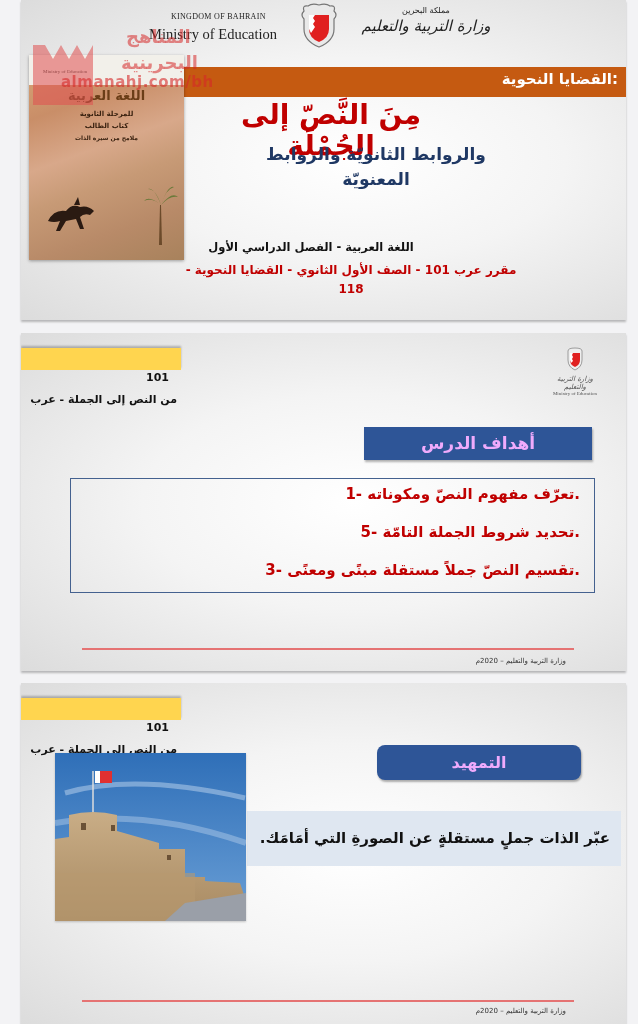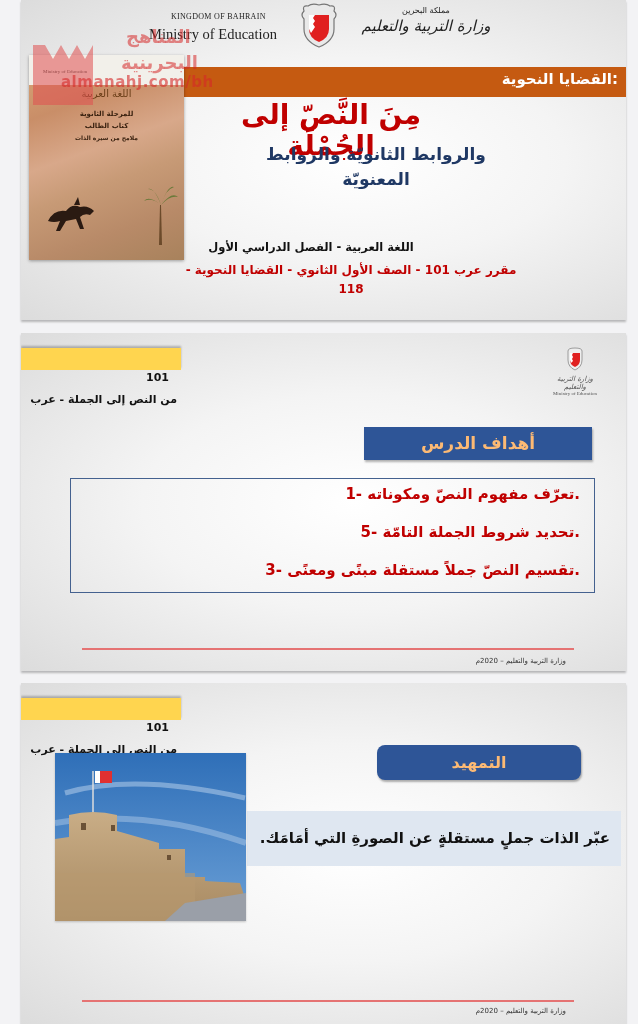--- a/index.html
+++ b/index.html
@@ -25,21 +25,21 @@
   .s1-arabic-ministry .big { font-size: 15px; display: block; margin-top: 2px; font-style: italic; }
 
   .s1-bar { position: absolute; left: 45px; top: 67px; width: 560px; height: 30px; background: #c55a11; }
   .s1-bar-label { position: absolute; right: 8px; top: 3px; direction: rtl; color: #fff; font-family: "DejaVu Sans", sans-serif; font-size: 15px; font-weight: bold; }
 
   .s1-book { position: absolute; left: 8px; top: 55px; width: 155px; height: 205px;
     background: linear-gradient(160deg, #d9a878 0%, #c98e68 25%, #d8a88a 45%, #c79a76 60%, #b88a68 80%, #a8825c 100%);
     box-shadow: 0 1px 3px rgba(0,0,0,0.35); overflow: hidden; }
   .s1-book-top { position: absolute; left: 0; top: 0; width: 100%; height: 30px; background: #f2f0ea; }
   .s1-book-top .ed { position: absolute; left: 14px; top: 14px; font-size: 5px; color: #444; font-family: "Liberation Serif", serif; }
-  .s1-book-title { position: absolute; left: 0; right: 0; top: 33px; text-align: center; direction: rtl; color: #6b3e18; font-size: 10px; font-weight: normal; }
+  .s1-book-title { position: absolute; left: 0; right: 0; top: 33px; text-align: center; direction: rtl; color: #6b3e18; font-size: 13px; font-weight: bold; }
   .s1-book-sub { position: absolute; left: 0; right: 0; text-align: center; direction: rtl; color: #3a2210; font-size: 7px; font-weight: bold; }
   .s1-book-horse { position: absolute; left: 15px; top: 140px; width: 60px; height: 38px; }
   .s1-book-palm { position: absolute; left: 115px; top: 130px; width: 34px; height: 60px; }
 
   .s1-watermark-flag { position: absolute; left: 12px; top: 45px; width: 60px; height: 60px; opacity: 0.55; }
   .s1-watermark-t1 { position: absolute; left: 105px; top: 26px; color: rgba(214,40,40,0.55); font-size: 18px; font-weight: bold; direction: rtl; text-align: center; }
   .s1-watermark-t2 { position: absolute; left: 100px; top: 52px; color: rgba(214,40,40,0.55); font-size: 18px; font-weight: bold; direction: rtl; }
   .s1-watermark-url { position: absolute; left: 40px; top: 73px; color: rgba(214,40,40,0.6); font-size: 15px; font-weight: bold; letter-spacing: 0.5px; font-family: "DejaVu Sans", sans-serif; }
 
   .s1-title { position: absolute; left: 175px; top: 100px; width: 270px; text-align: center; direction: rtl; color: #c00000; font-size: 28px; font-weight: bold; line-height: 1.1; }
@@ -51,21 +51,21 @@
   .tag { position: absolute; left: 0px; top: 15px; width: 160px; height: 22px; background: #ffd54f; box-shadow: 0 -2px 2px rgba(0,0,0,0.25); }
   .tag-text { position: absolute; right: 4px; top: 3px; direction: rtl; font-size: 11px; font-weight: bold; color: #111; white-space: nowrap; margin-top: 42px; }
   .tag-num { position: absolute; left: 125px; top: 38px; font-size: 11px; font-weight: bold; color: #111; }
 
   
   .s2-logo { position: absolute; right: 26px; top: 14px; width: 50px; text-align: center; }
   .s2-logo svg { width: 20px; height: 24px; }
   .s2-logo .ar { font-size: 7px; color: #555; direction: rtl; display: block; font-style: italic; }
   .s2-logo .en { font-size: 5px; color: #555; display: block; font-family: "Liberation Serif", serif; }
 
-  .blue-head { position: absolute; background: #2e5597; color: #fdba74; text-align: center; direction: rtl; font-size: 17px; font-weight: bold; box-shadow: 1px 2px 2px rgba(0,0,0,0.3); }
+  .blue-head { position: absolute; background: #2e5597; color: #f0abfc; text-align: center; direction: rtl; font-size: 17px; font-weight: bold; box-shadow: 1px 2px 2px rgba(0,0,0,0.3); }
   #s2-head { left: 343px; top: 94px; width: 228px; height: 33px; line-height: 33px; }
 
   .s2-box { position: absolute; left: 49px; top: 145px; width: 525px; height: 115px; border: 1.5px solid #44618f; }
   .s2-item { position: absolute; right: 14px; direction: rtl; color: #c00000; font-size: 15px; font-weight: bold; white-space: nowrap; }
 
   .red-line { position: absolute; left: 61px; width: 492px; height: 2px; background: #e57373; }
   .footer-text { position: absolute; right: 60px; font-size: 7px; color: #333; direction: rtl; }
 
   
   #s3-head { left: 356px; top: 62px; width: 204px; height: 35px; line-height: 35px; font-size: 16px; border-radius: 8px; }

